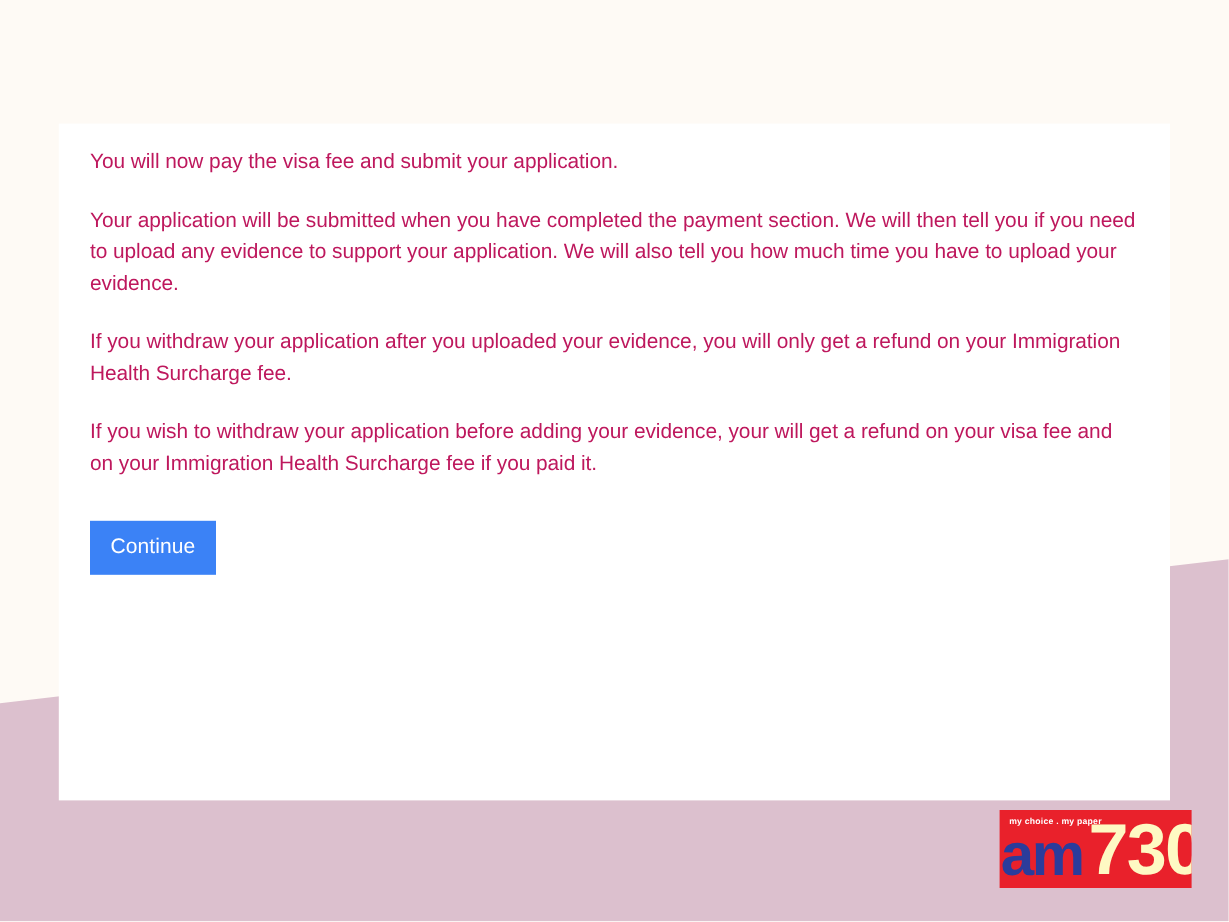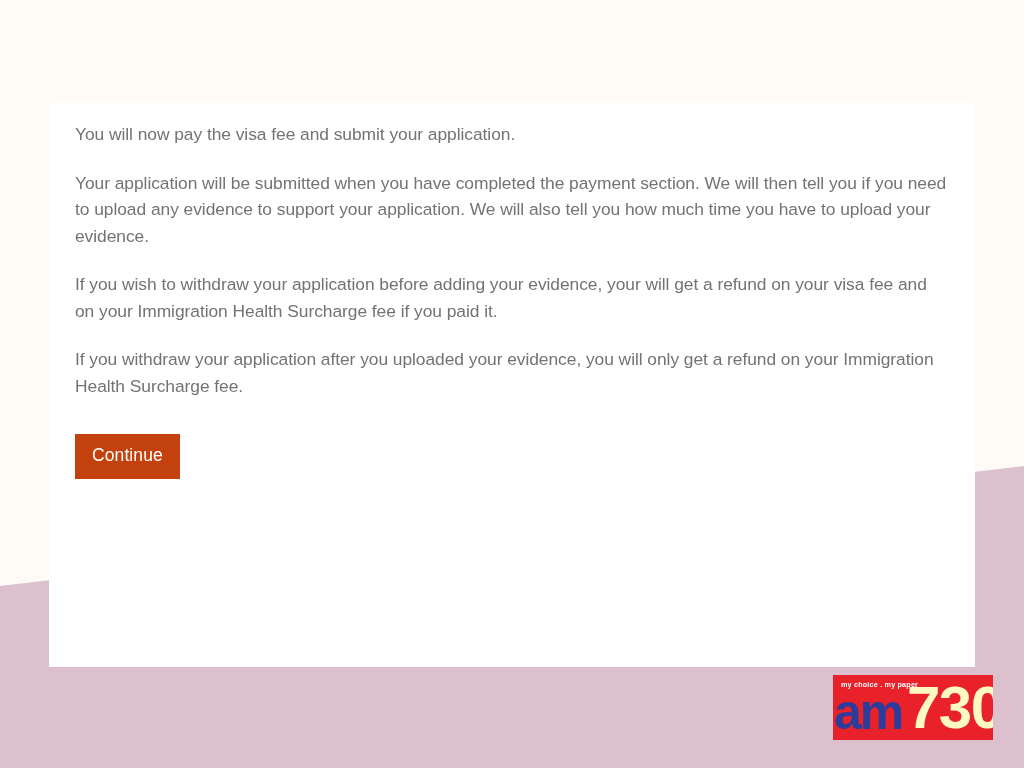--- a/index.html
+++ b/index.html
@@ -61,33 +61,33 @@
     letter-spacing: -0.9px;
     color: #16181B;
     line-height: 1.15;
     margin: 0 0 46px 0;
     white-space: nowrap;
   }
 
   .body-copy {
     font-size: 17.4px;
     line-height: 26.5px;
-    color: #737373;
+    color: #be185d;
     margin: 0 0 22px 0;
     max-width: 872px;
     letter-spacing: -0.05px;
   }
 
   .body-copy.para-wide { max-width: 880px; margin-top: 12px; }
 
   
   #continue-button {
     display: inline-block;
     margin-top: 13px;
-    background: #c2410c;
+    background: #3b82f6;
     color: #FFFFFF;
     font-family: "Liberation Sans", sans-serif;
     font-size: 17.5px;
     line-height: 1;
     padding: 13px 17px 14px 17px;
     border: none;
     border-radius: 0;
     cursor: pointer;
     letter-spacing: 0.1px;
   }
@@ -152,23 +152,23 @@
 
 <div id="content-card">
   <div id="card-inner">
 
 
     <p class="body-copy">You will now pay the visa fee and submit your application.</p>
 
 
     <p class="body-copy para-wide">Your application will be submitted when you have completed the payment section. We will then tell you if you need to upload any evidence to support your application. We will also tell you how much time you have to upload your evidence.</p>
 
+    <p class="body-copy para-wide">If you withdraw your application after you uploaded your evidence, you will only get a refund on your Immigration Health Surcharge fee.</p>
+
     <p class="body-copy para-wide">If you wish to withdraw your application before adding your evidence, your will get a refund on your visa fee and on your Immigration Health Surcharge fee if you paid it.</p>
-
-    <p class="body-copy para-wide">If you withdraw your application after you uploaded your evidence, you will only get a refund on your Immigration Health Surcharge fee.</p>
 
     <button id="continue-button" type="button">Continue</button>
   </div>
 </div>
 
 <div id="am730-logo">
   <span id="logo-tagline">my choice . my paper</span>
   <span id="logo-am">am</span>
   <span id="logo-730">730</span>
 </div>

